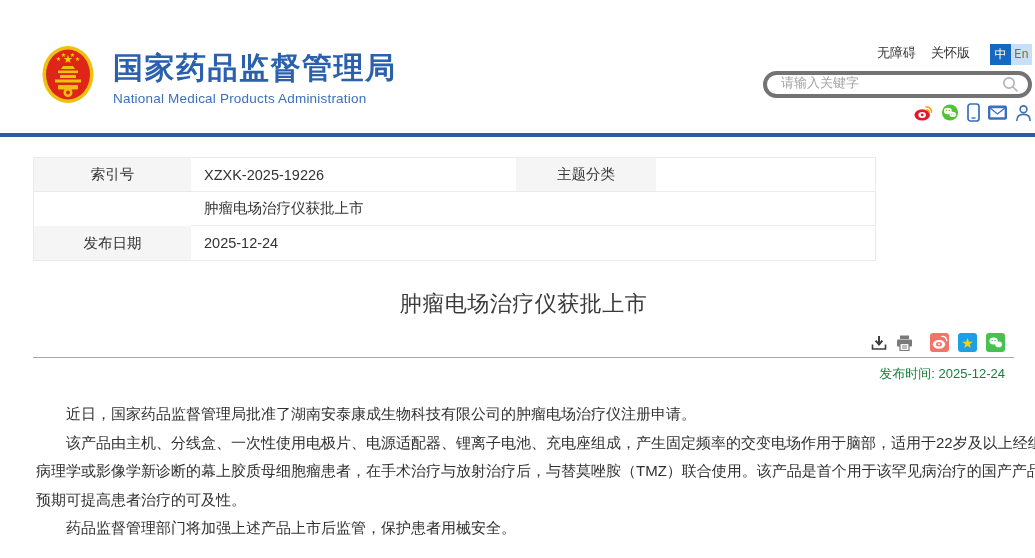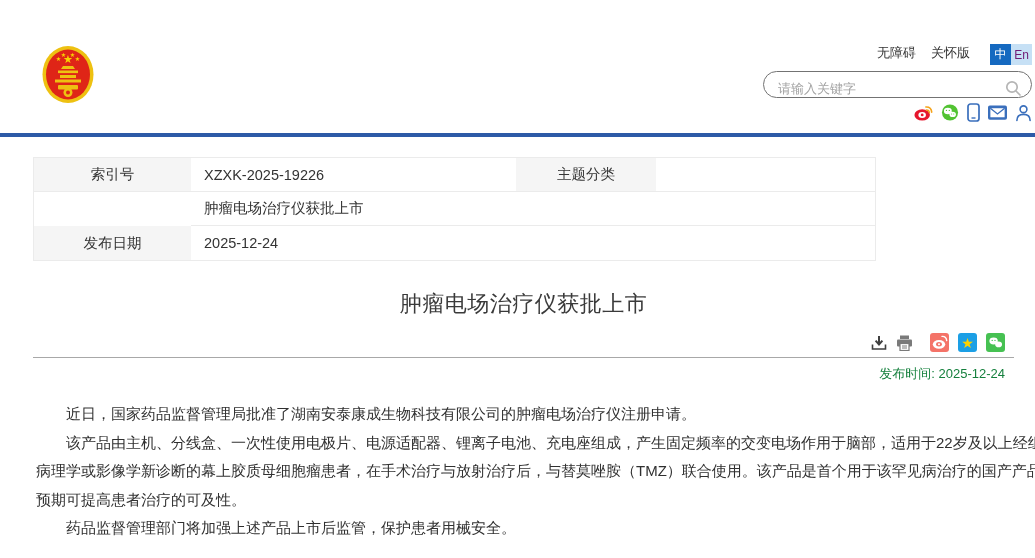--- a/index.html
+++ b/index.html
@@ -15,24 +15,24 @@
   .emblem-svg { width:52px; height:59px; display:block; }
   .brand-text { margin-left:19px; }
   .site-title { font-size:30px; font-weight:bold; color:#2b60ad; letter-spacing:1.5px; line-height:1; margin-top:8px; }
   .site-subtitle { font-size:13.5px; color:#3a70bc; margin-top:8px; letter-spacing:0.2px; }
 
   .util { position:absolute; top:44px; right:3px; display:flex; align-items:flex-start; }
   .util-link { font-size:13px; color:#333; margin-right:15px; cursor:pointer; }
   .lang { display:flex; margin-left:5px; }
   .lang-btn { width:21px; height:21px; font-size:12px; display:flex; align-items:center; justify-content:center; cursor:pointer; }
   .lang-zh { background:#1569c0; color:#fff; }
-  .lang-en { background:#c6e0f5; color:#701a75; }
+  .lang-en { background:#c6e0f5; color:#a16207;font-family:Liberation Mono, monospace; }
 
   .search { position:absolute; top:71px; right:3px; width:269px; height:27px;
-    border:1px solid #737373; border-radius:14px; display:flex; align-items:flex-end; background:#fff;font-family:Liberation Serif, serif; }
+    border:4px solid #737373; border-radius:14px; display:flex; align-items:flex-start; background:#fff;font-family:Liberation Serif, serif; }
   .search input { border:none; outline:none; background:transparent; flex:1; padding:0 0 0 14px; font-size:13px; color:#333; font-family:inherit; }
   .search input::placeholder { color:#a3a3a3; }
   .search-btn { margin-right:9px; display:flex; cursor:pointer; }
 
   .social { position:absolute; top:103px; right:3px; display:flex; align-items:center; gap:8px; }
   .soc-ic { display:flex; cursor:pointer; }
 
   .divider { position:absolute; top:133px; left:0; width:1035px; height:4px; background:#2d5aa7; }
 
   
@@ -73,20 +73,24 @@
       <text x="30.5" y="11.5" font-size="6" fill="#f8d200" text-anchor="middle">★</text>
       <text x="35.5" y="16" font-size="6" fill="#f8d200" text-anchor="middle">★</text>
       <polygon points="19,24 33,24 31,21 21,21" fill="#eec111"></polygon>
       <rect x="16" y="25.5" width="20" height="2.6" fill="#eec111"></rect>
       <rect x="18" y="30" width="16" height="3" fill="#eec111"></rect>
       <rect x="13" y="34.5" width="26" height="3" fill="#eec111"></rect>
       <rect x="16" y="40" width="20" height="4.5" rx="1" fill="#eec111"></rect>
       <circle cx="26" cy="47.5" r="4.5" fill="#eec111"></circle>
       <circle cx="26" cy="47.5" r="2" fill="#df2517"></circle>
     </svg>
+    <div class="brand-text">
+      <div class="site-title">国家药品监督管理局</div>
+      <div class="site-subtitle">National Medical Products Administration</div>
+    </div>
   </div>
 
   <div class="util">
     <span class="util-link">无障碍</span>
     <span class="util-link">关怀版</span>
     <span class="lang">
       <span class="lang-btn lang-zh">中</span>
       <span class="lang-btn lang-en">En</span>
     </span>
   </div>

